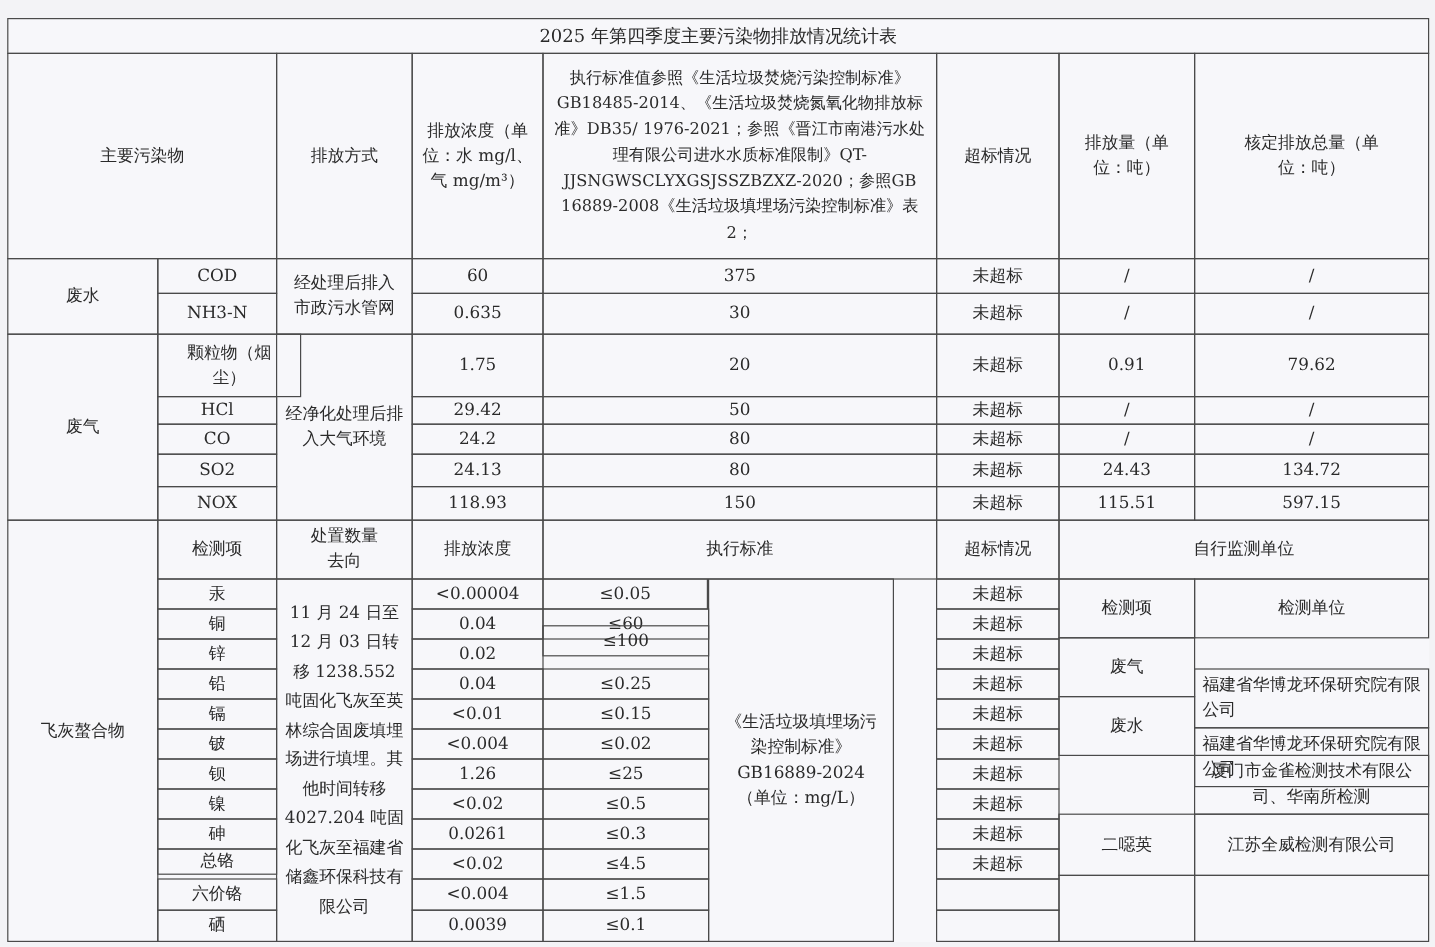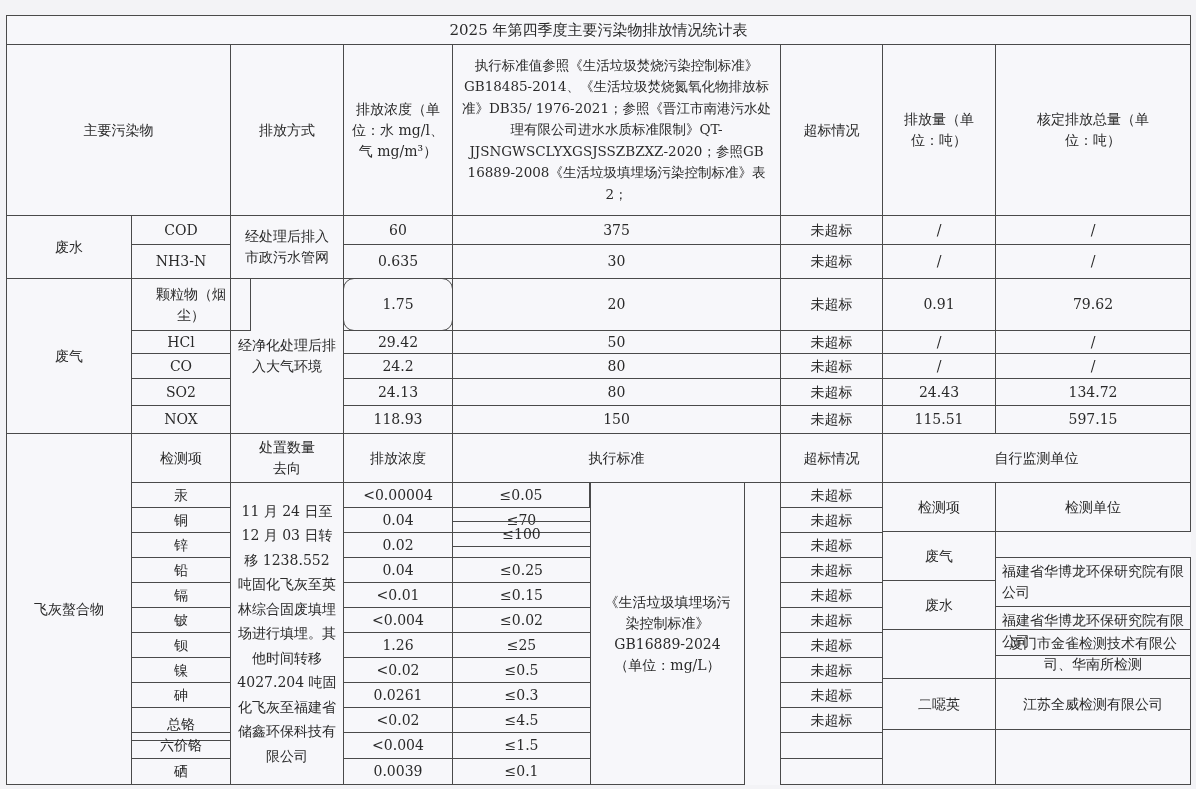--- a/index.html
+++ b/index.html
@@ -38,21 +38,21 @@
   <div class="cell" style="left:337px;top:229px;width:110px;height:35px;">0.635</div>
   <div class="cell" style="left:446px;top:229px;width:329px;height:35px;">30</div>
   <div class="cell" style="left:774px;top:229px;width:103px;height:35px;">未超标</div>
   <div class="cell" style="left:876px;top:229px;width:114px;height:35px;">/</div>
   <div class="cell" style="left:989px;top:229px;width:196px;height:35px;">/</div>
 
   <div class="cell" style="left:0;top:263px;width:126px;height:156px;">废气</div>
   <div class="cell" style="left:224px;top:263px;width:114px;height:156px;padding:0 6px;">经净化处理后排入大气环境</div>
 
   <div class="cell" style="left:125px;top:263px;width:120px;height:53px;padding:0 12px;">颗粒物（烟尘）</div>
-  <div class="cell" style="left:337px;top:263px;width:110px;height:53px;border-radius:11px;">1.75</div>
+  <div class="cell" style="left:337px;top:263px;width:110px;height:53px;">1.75</div>
   <div class="cell" style="left:446px;top:263px;width:329px;height:53px;">20</div>
   <div class="cell" style="left:774px;top:263px;width:103px;height:53px;">未超标</div>
   <div class="cell" style="left:876px;top:263px;width:114px;height:53px;">0.91</div>
   <div class="cell" style="left:989px;top:263px;width:196px;height:53px;">79.62</div>
 
   <div class="cell" style="left:125px;top:315px;width:100px;height:24px;">HCl</div>
   <div class="cell" style="left:337px;top:315px;width:110px;height:24px;">29.42</div>
   <div class="cell" style="left:446px;top:315px;width:329px;height:24px;">50</div>
   <div class="cell" style="left:774px;top:315px;width:103px;height:24px;">未超标</div>
   <div class="cell" style="left:876px;top:315px;width:114px;height:24px;">/</div>
@@ -91,21 +91,21 @@
   <div class="cell" style="left:224px;top:467px;width:114px;height:303px;padding:0 5px;line-height:24.5px;">11 月 24 日至 12 月 03 日转移 1238.552 吨固化飞灰至英林综合固废填埋场进行填埋。其他时间转移 4027.204 吨固化飞灰至福建省储鑫环保科技有限公司</div>
   <div class="cell" style="left:584px;top:467px;width:155px;height:303px;padding:13px 10px;">《生活垃圾填埋场污染控制标准》GB16889-2024（单位：mg/L）</div>
 
   <div id="fa-rows">
       <div class="cell" style="left: 125px; top: 467px; width: 100px; height: 26px;">汞</div>
       <div class="cell" style="left: 337px; top: 467px; width: 110px; height: 26px;">&lt;0.00004</div>
       <div class="cell" style="left: 446px; top: 467px; width: 138px; height: 26px;">≤0.05</div>
       <div class="cell" style="left: 774px; top: 467px; width: 103px; height: 26px;">未超标</div>
       <div class="cell" style="left: 125px; top: 492px; width: 100px; height: 26px;">铜</div>
       <div class="cell" style="left: 337px; top: 492px; width: 110px; height: 26px;">0.04</div>
-      <div class="cell" style="left: 446px; top: 492px; width: 139px; height: 26px;">≤70</div>
+      <div class="cell" style="left: 446px; top: 492px; width: 139px; height: 26px;">≤60</div>
       <div class="cell" style="left: 774px; top: 492px; width: 103px; height: 26px;">未超标</div>
       <div class="cell" style="left: 125px; top: 517px; width: 100px; height: 26px;">锌</div>
       <div class="cell" style="left: 337px; top: 517px; width: 110px; height: 26px;">0.02</div>
       <div class="cell" style="left: 446px; top: 506px; width: 139px; height: 26px;">≤100</div>
       <div class="cell" style="left: 774px; top: 517px; width: 103px; height: 26px;">未超标</div>
       <div class="cell" style="left: 125px; top: 542px; width: 100px; height: 26px;">铅</div>
       <div class="cell" style="left: 337px; top: 542px; width: 110px; height: 26px;">0.04</div>
       <div class="cell" style="left: 446px; top: 542px; width: 139px; height: 26px;">≤0.25</div>
       <div class="cell" style="left: 774px; top: 542px; width: 103px; height: 26px;">未超标</div>
       <div class="cell" style="left: 125px; top: 567px; width: 100px; height: 26px;">镉</div>
@@ -121,21 +121,21 @@
       <div class="cell" style="left: 446px; top: 617px; width: 139px; height: 26px;">≤25</div>
       <div class="cell" style="left: 774px; top: 617px; width: 103px; height: 26px;">未超标</div>
       <div class="cell" style="left: 125px; top: 642px; width: 100px; height: 26px;">镍</div>
       <div class="cell" style="left: 337px; top: 642px; width: 110px; height: 26px;">&lt;0.02</div>
       <div class="cell" style="left: 446px; top: 642px; width: 139px; height: 26px;">≤0.5</div>
       <div class="cell" style="left: 774px; top: 642px; width: 103px; height: 26px;">未超标</div>
       <div class="cell" style="left: 125px; top: 667px; width: 100px; height: 26px;">砷</div>
       <div class="cell" style="left: 337px; top: 667px; width: 110px; height: 26px;">0.0261</div>
       <div class="cell" style="left: 446px; top: 667px; width: 139px; height: 26px;">≤0.3</div>
       <div class="cell" style="left: 774px; top: 667px; width: 103px; height: 26px;">未超标</div>
-      <div class="cell" style="left: 125px; top: 692px; width: 100px; height: 34px;">总铬</div>
+      <div class="cell" style="left: 125px; top: 692px; width: 100px; height: 22px;">总铬</div>
       <div class="cell" style="left: 337px; top: 692px; width: 110px; height: 26px;">&lt;0.02</div>
       <div class="cell" style="left: 446px; top: 692px; width: 139px; height: 26px;">≤4.5</div>
       <div class="cell" style="left: 774px; top: 692px; width: 103px; height: 26px;">未超标</div>
       <div class="cell" style="left: 125px; top: 717px; width: 100px; height: 27px;">六价铬</div>
       <div class="cell" style="left: 337px; top: 717px; width: 110px; height: 27px;">&lt;0.004</div>
       <div class="cell" style="left: 446px; top: 717px; width: 139px; height: 27px;">≤1.5</div>
       <div class="cell" style="left: 774px; top: 717px; width: 103px; height: 27px;"></div>
       <div class="cell" style="left: 125px; top: 743px; width: 100px; height: 27px;">硒</div>
       <div class="cell" style="left: 337px; top: 743px; width: 110px; height: 27px;">0.0039</div>
       <div class="cell" style="left: 446px; top: 743px; width: 139px; height: 27px;">≤0.1</div>

